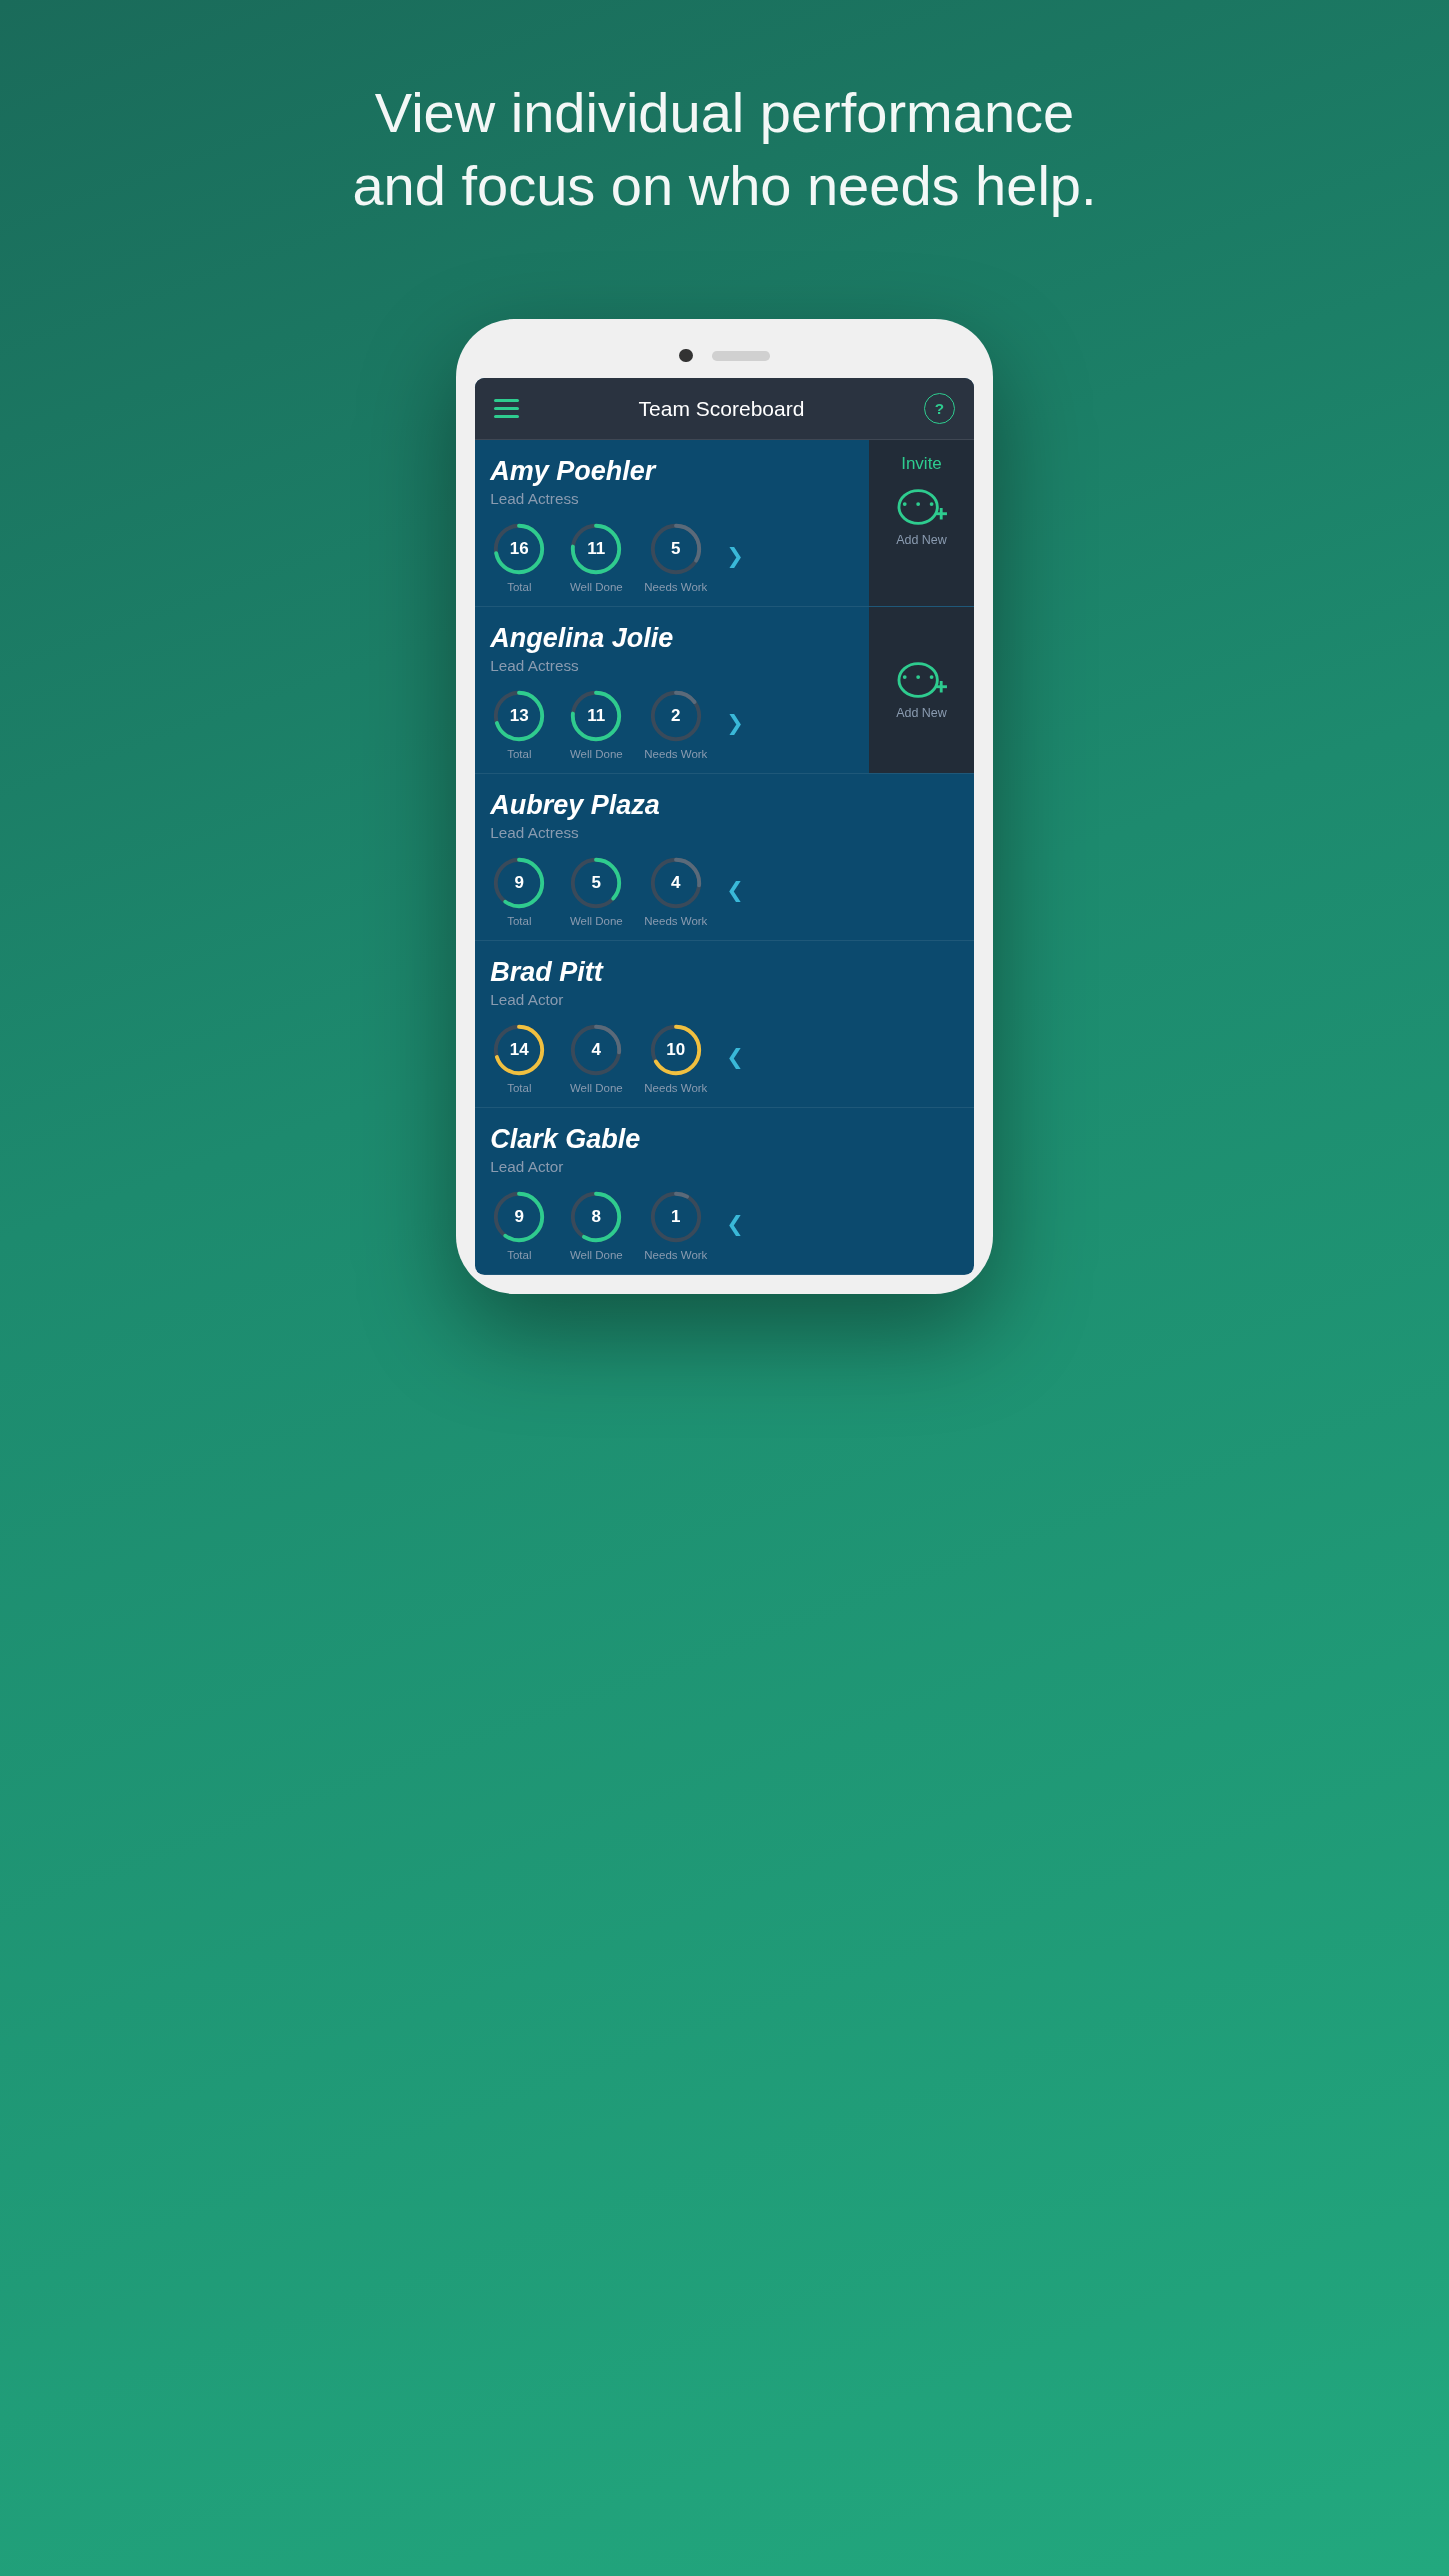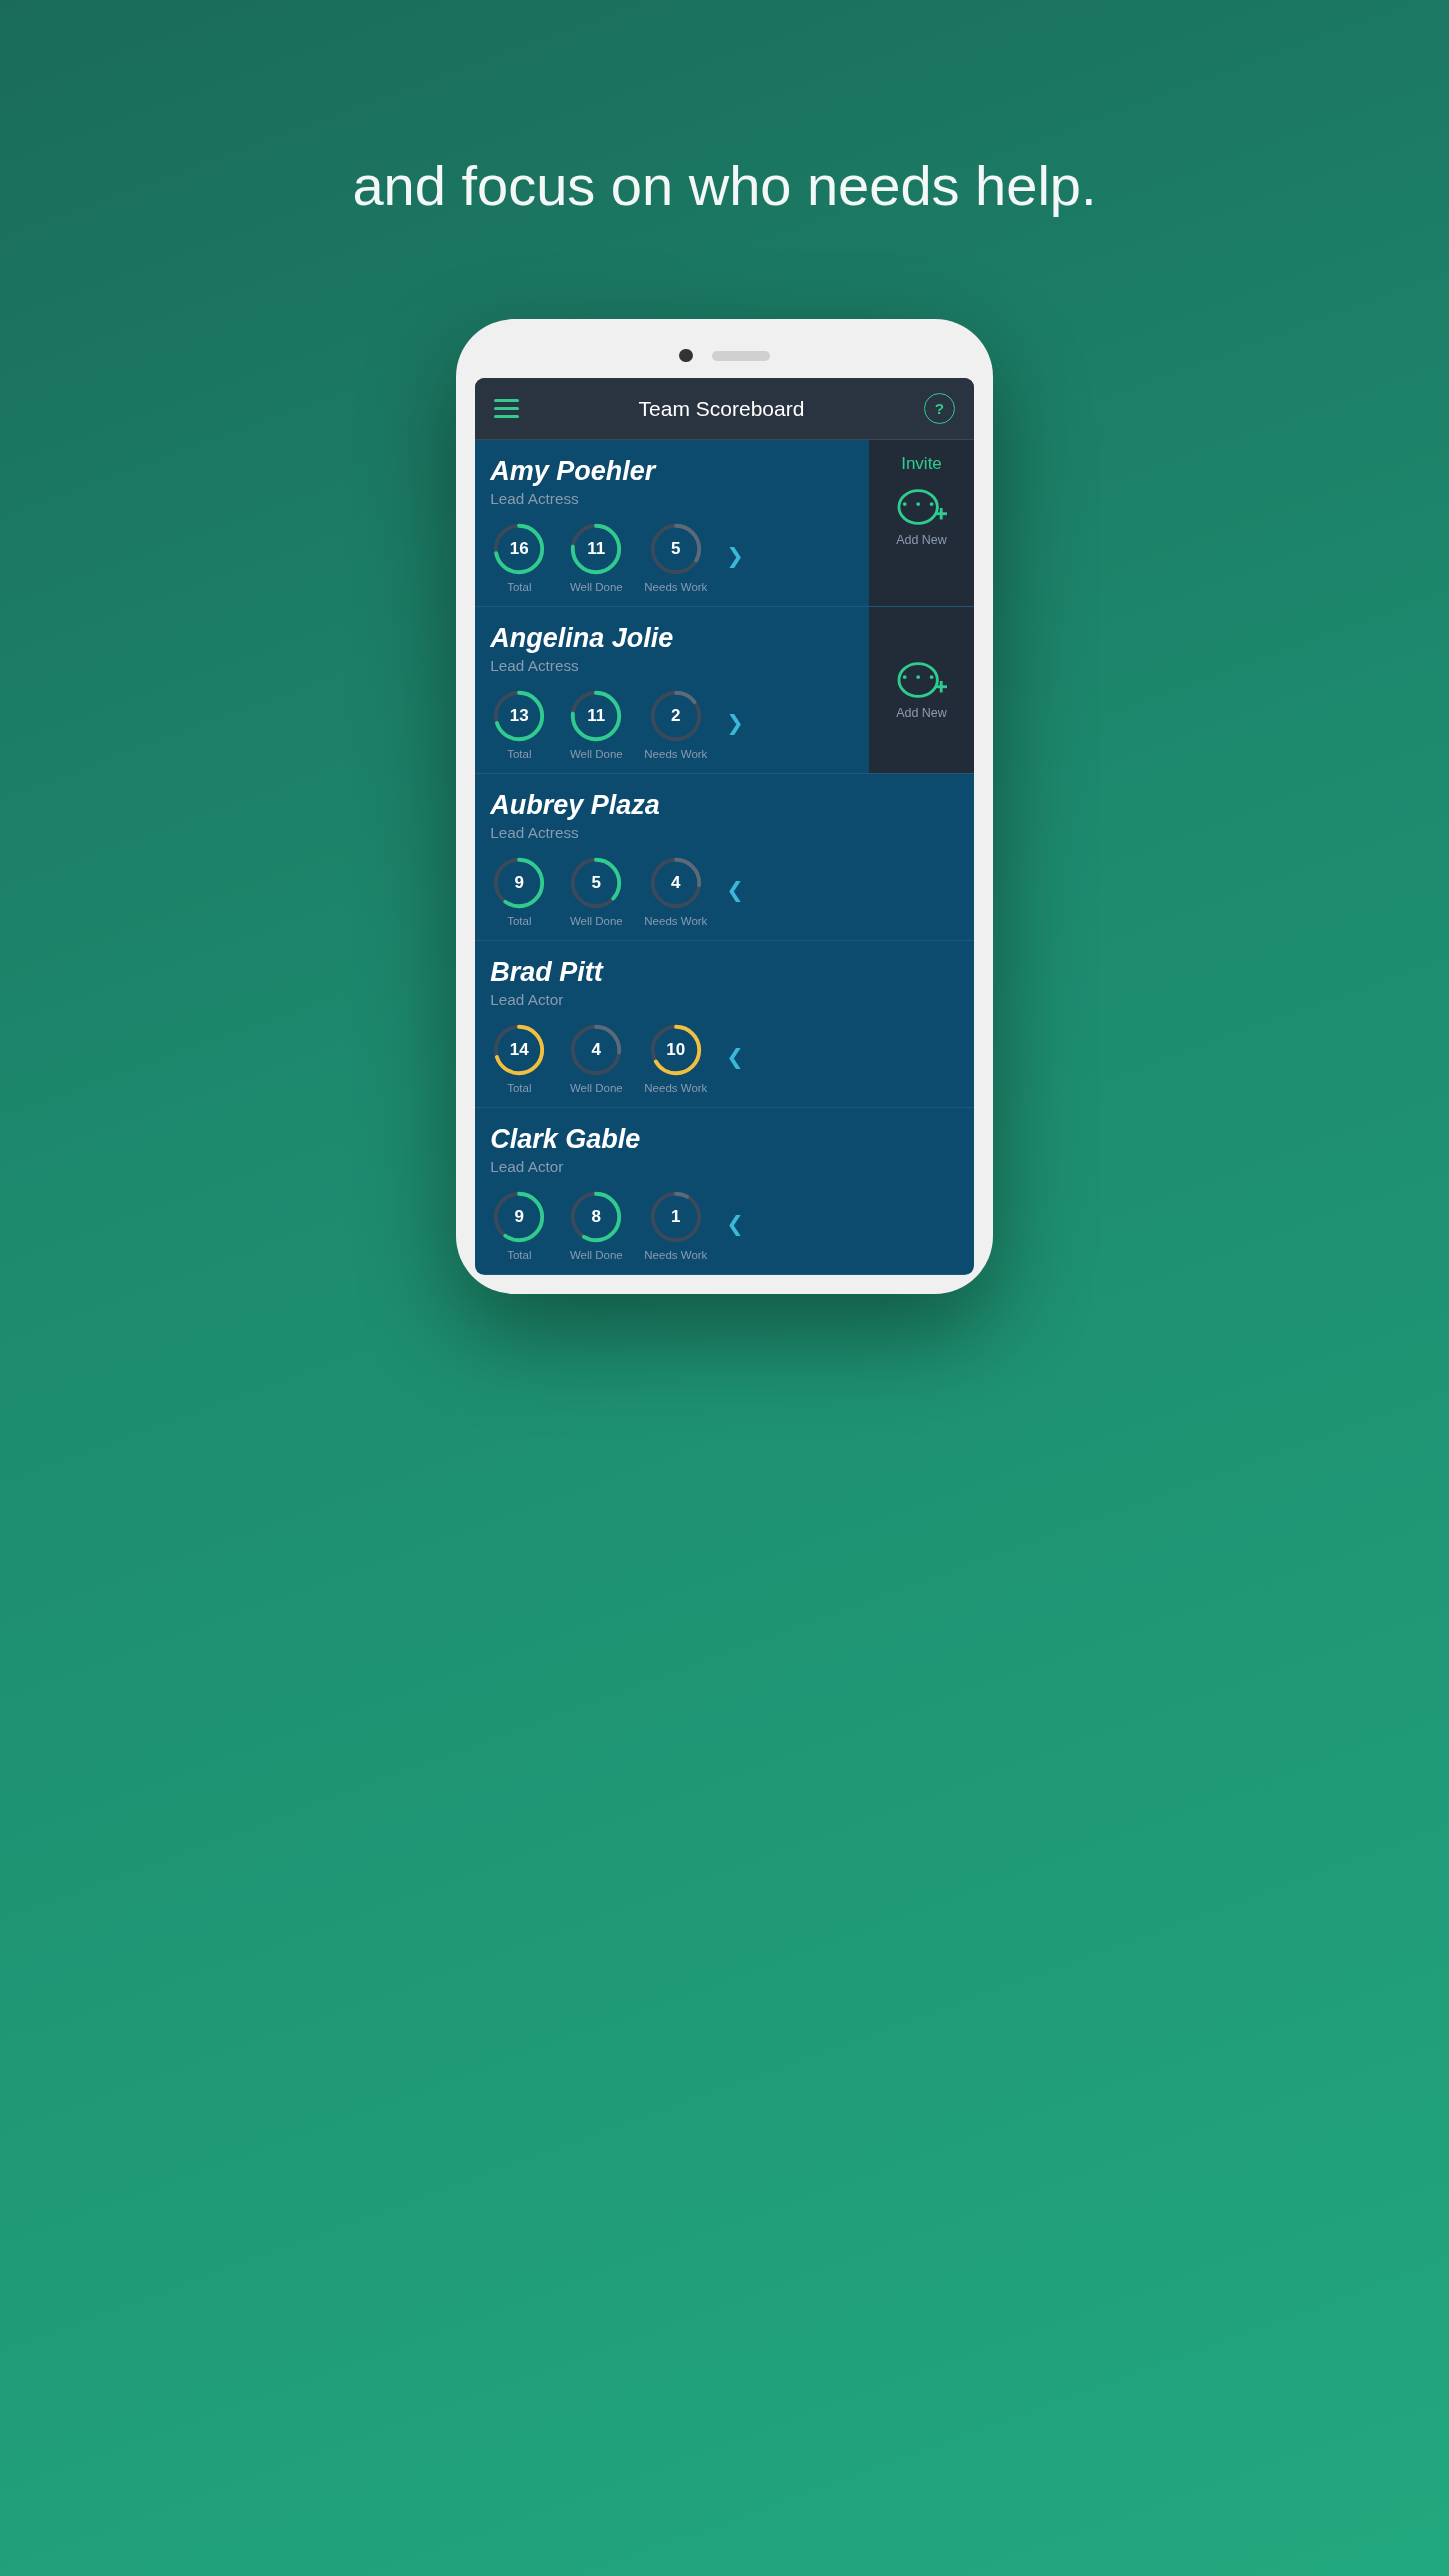--- a/index.html
+++ b/index.html
@@ -240,21 +240,21 @@
     .ring-green { stroke: #2ecc8f; }
     .ring-yellow { stroke: #f0c040; }
     .ring-gray { stroke: #5a6a7a; }
     .ring-bg { stroke: #3a4a5a; }
   </style>
 </head>
 <body>
 
 <div class="hero">
   <div class="hero-subtitle">
-    <br>
+    <span>View individual performance</span><br>
     <span>and focus on who needs help.</span>
   </div>
 </div>
 
 <div class="phone-wrapper">
   <div class="phone">
 
     <div class="phone-top-bar">
       <div class="phone-camera"></div>
       <div class="phone-speaker"></div>

